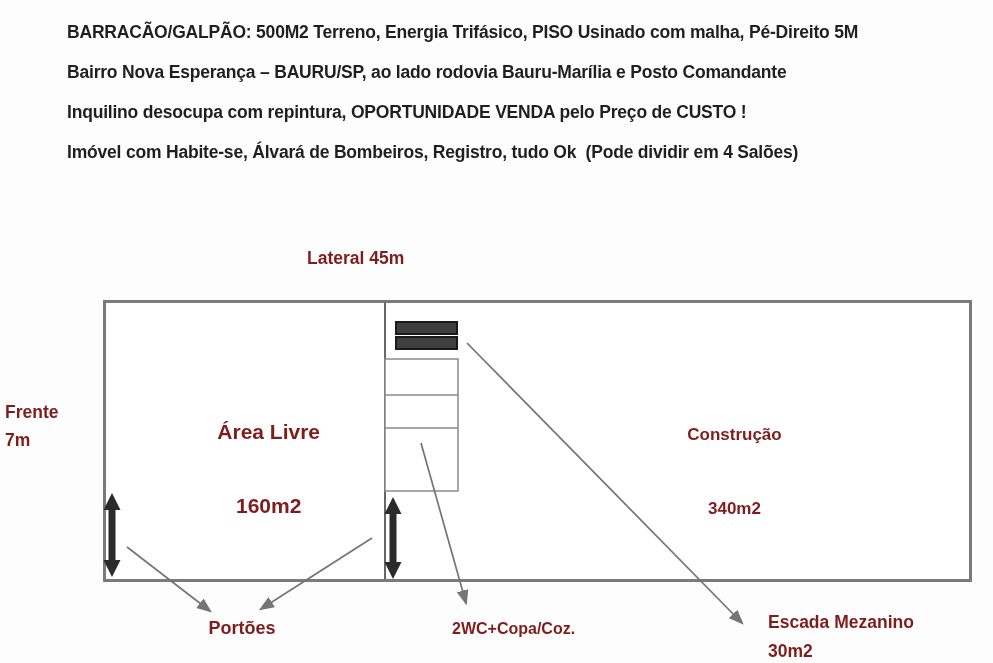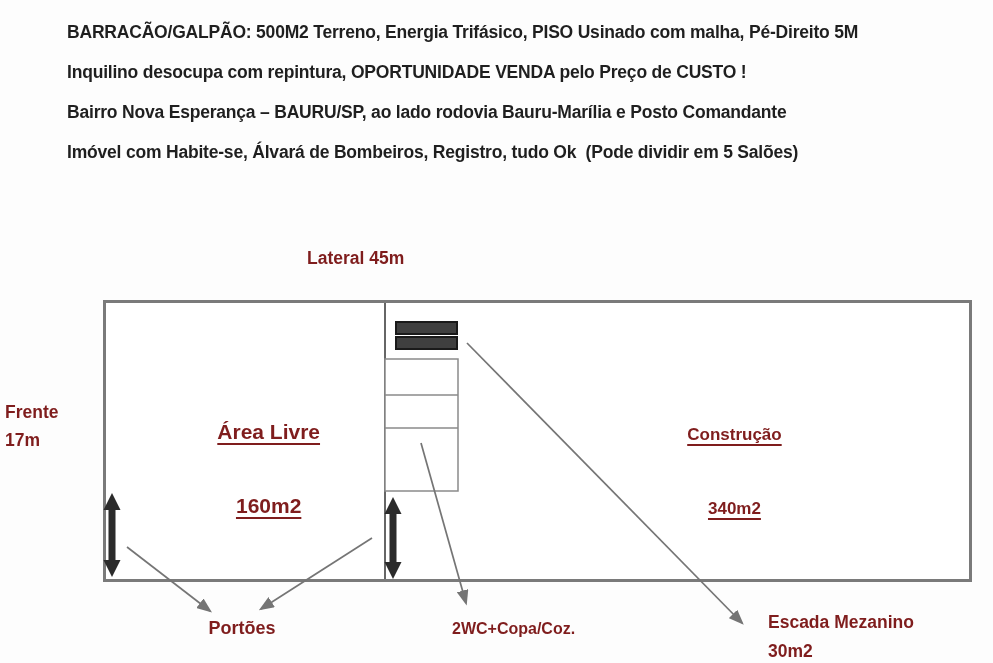--- a/index.html
+++ b/index.html
@@ -13,38 +13,38 @@
     letter-spacing:-0.2px;white-space:pre;color:#1f1f1f;
   }
 
   
   .lbl{position:absolute;font-weight:bold;color:#7f1d1d;white-space:pre;}
   .lbl-lateral{left:307px;top:248px;font-size:17.5px;}
   .lbl-frente{left:5px;top:398px;font-size:17.5px;line-height:28px;}
   .lbl-area{left:157px;top:376px;width:200px;text-align:center;font-size:21px;line-height:37px;}
   .lbl-constr{left:625px;top:379px;width:200px;text-align:center;font-size:17px;line-height:37px;}
   .lbl-area span,.lbl-constr span{
-    text-decoration:underline;text-decoration-thickness:2px;text-underline-offset:4px;
+    text-decoration-thickness:2px;text-underline-offset:4px;
   }
   .lbl-portoes{left:162px;top:618px;width:160px;text-align:center;font-size:18px;}
   .lbl-wc{left:452px;top:620px;font-size:16px;}
   .lbl-escada{left:768px;top:608px;font-size:17.5px;line-height:29px;}
 
   .plan-svg{position:absolute;left:0;top:0;}
 </style>
 </head>
 <body>
 
 <div class="page">
 
   <div class="listing">
     <div class="listing-line">BARRACÃO/GALPÃO: 500M2 Terreno, Energia Trifásico, PISO Usinado com malha, Pé-Direito 5M</div>
+    <div class="listing-line">Bairro Nova Esperança – BAURU/SP, ao lado rodovia Bauru-Marília e Posto Comandante</div>
     <div class="listing-line">Inquilino desocupa com repintura, OPORTUNIDADE VENDA pelo Preço de CUSTO !</div>
-    <div class="listing-line">Bairro Nova Esperança – BAURU/SP, ao lado rodovia Bauru-Marília e Posto Comandante</div>
-    <div class="listing-line">Imóvel com Habite-se, Álvará de Bombeiros, Registro, tudo Ok  (Pode dividir em 5 Salões)</div>
+    <div class="listing-line">Imóvel com Habite-se, Álvará de Bombeiros, Registro, tudo Ok  (Pode dividir em 4 Salões)</div>
   </div>
 
   <svg class="plan-svg" width="993" height="663" viewBox="0 0 993 663">
     <defs>
       <marker id="ptr" markerWidth="9" markerHeight="7" refX="7.5" refY="3.5" orient="auto">
         <path d="M0,0 L9,3.5 L0,7 z" fill="#757575"></path>
       </marker>
     </defs>
 
     <rect x="104.5" y="301.5" width="866" height="279" fill="#ffffff" stroke="#7a7a7a" stroke-width="3"></rect>
@@ -74,21 +74,21 @@
       <polygon points="393,579 384.5,562 401.5,562"></polygon>
     </g>
 
     <line x1="127" y1="547" x2="210" y2="611" stroke="#757575" stroke-width="1.7" marker-end="url(#ptr)"></line>
     <line x1="372" y1="538" x2="261" y2="609" stroke="#757575" stroke-width="1.7" marker-end="url(#ptr)"></line>
     <line x1="421" y1="443" x2="466" y2="603" stroke="#757575" stroke-width="1.7" marker-end="url(#ptr)"></line>
     <line x1="467" y1="343" x2="742" y2="623" stroke="#757575" stroke-width="1.7" marker-end="url(#ptr)"></line>
   </svg>
 
   <div class="lbl lbl-lateral">Lateral 45m</div>
-  <div class="lbl lbl-frente"><span>Frente</span><br><span>17m</span></div>
+  <div class="lbl lbl-frente"><span>Frente</span><br><span>7m</span></div>
 
   <div class="lbl lbl-area">
     <span>Área Livre</span><br>
     <span>160m2</span>
   </div>
   <div class="lbl lbl-constr">
     <span>Construção</span><br>
     <span>340m2</span>
   </div>
 

